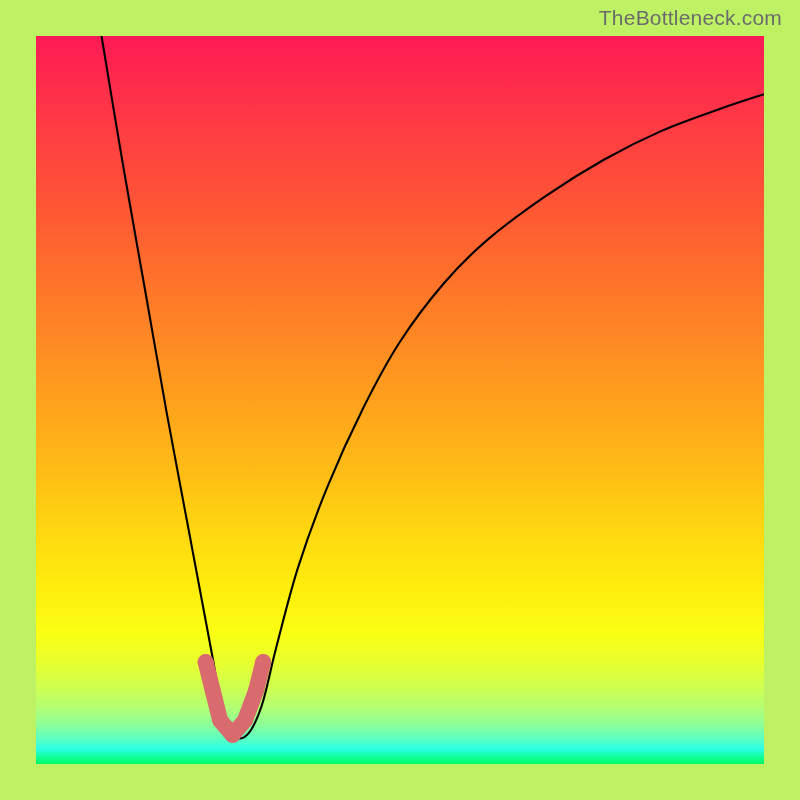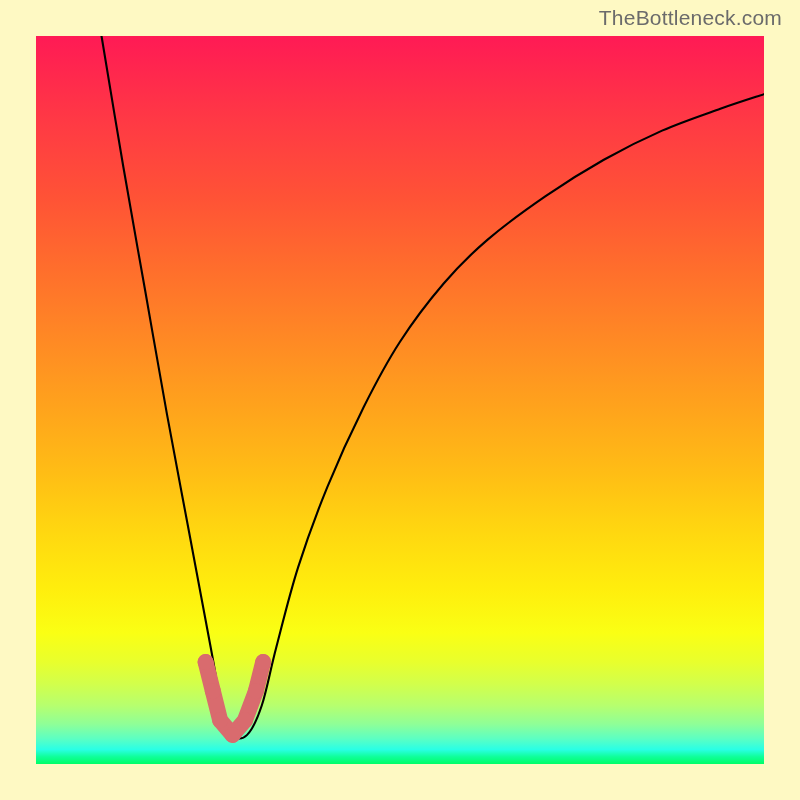--- a/index.html
+++ b/index.html
@@ -10,21 +10,21 @@
     background: #000;
     overflow: hidden;
     font-family: Arial, Helvetica, sans-serif;
   }
   .frame {
     position: absolute;
     left: 0;
     top: 0;
     width: 800px;
     height: 800px;
-    background: #fef9c3;
+    background: #bef264;
     text-align: center;
   }
   .plot-area {
     position: absolute;
     left: 36px;
     top: 36px;
     width: 728px;
     height: 728px;
     overflow: hidden;
   }

